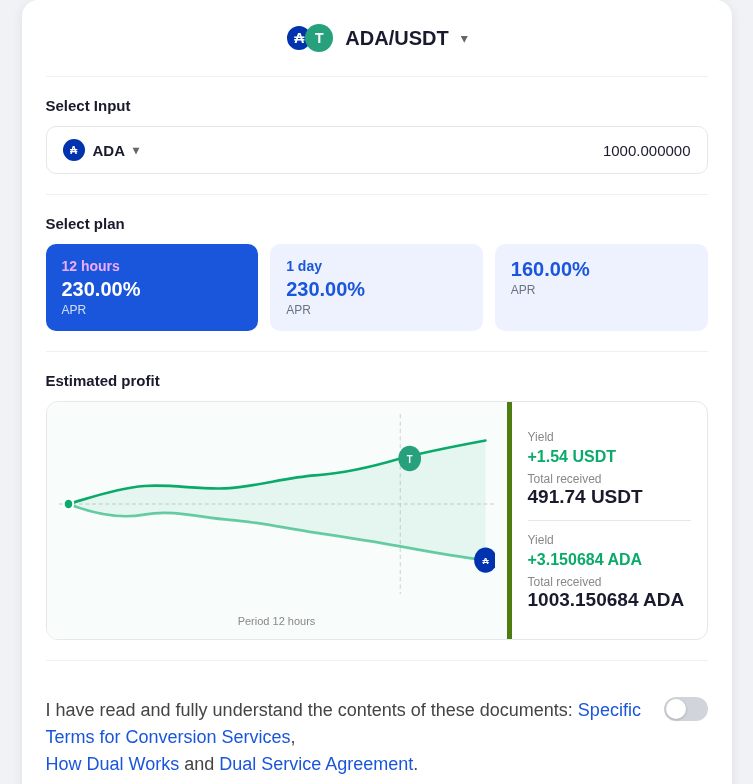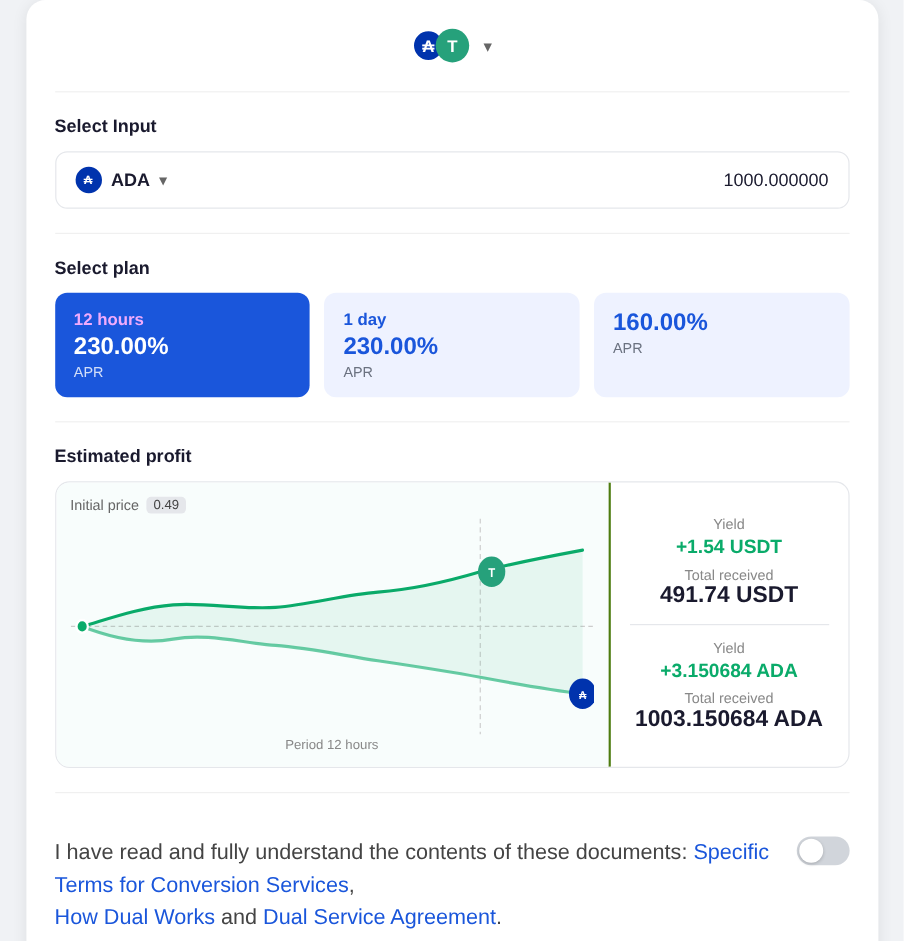--- a/index.html
+++ b/index.html
@@ -168,26 +168,25 @@
       transform: translateX(-50%);
       font-size: 11px;
       color: #888;
     }
     .chart-svg {
       width: 100%;
       height: 180px;
     }
     .chart-stats {
       width: 200px;
-      border-left: 2px solid #4d7c0f;
+      border-left: 5px solid #4d7c0f;
       padding: 16px;
       display: flex;
       flex-direction: column;
       gap: 0;
-      text-align: center;
     }
     .stat-block {
       padding: 12px 0;
     }
     .stat-block + .stat-block {
       border-top: 1px solid #e5e7eb;
     }
     .stat-label {
       font-size: 12px;
       color: #888;
@@ -266,20 +265,21 @@
 <body>
 
 <div class="card">
 
   
   <div class="header">
     <div class="pair-icon">
       <span class="coin-icon coin-ada">₳</span>
       <span class="coin-icon coin-usdt">T</span>
     </div>
+    <span class="pair-name">ADA/USDT</span>
     <span class="chevron-down">▾</span>
   </div>
 
   <hr class="divider">
 
   
   <div class="section-label">Select Input</div>
   <div class="input-selector">
     <div class="input-left">
       <span class="ada-small-icon">₳</span>
@@ -310,24 +310,20 @@
     </div>
   </div>
 
   <hr class="divider">
 
   
   <div class="section-label">Estimated profit</div>
 
   <div class="chart-section">
     <div class="chart-area">
-      <div class="chart-label-initial">
-        <span>Initial price</span>
-        <span class="initial-badge">0.49</span>
-      </div>
       <svg class="chart-svg" viewBox="0 0 460 170" preserveAspectRatio="none">
 
         <line x1="360" y1="0" x2="360" y2="170" stroke="#ccc" stroke-dasharray="4,3" stroke-width="1"></line>
 
         <line x1="0" y1="85" x2="460" y2="85" stroke="#ccc" stroke-dasharray="4,3" stroke-width="1"></line>
 
         <path d="M10,85 C30,80 60,70 90,68 C120,66 150,72 180,70 C210,68 240,60 270,58 C300,56 330,50 360,42 C390,35 420,30 450,25" fill="none" stroke="#0aab6a" stroke-width="2.5" stroke-linecap="round"></path>
 
         <path d="M10,85 C30,92 60,100 90,95 C120,90 150,98 180,100 C210,102 240,108 270,112 C300,116 330,120 360,125 C390,130 420,135 450,138" fill="none" stroke="#0aab6a" stroke-width="2.5" stroke-linecap="round" stroke-dasharray="none" opacity="0.6"></path>
 

